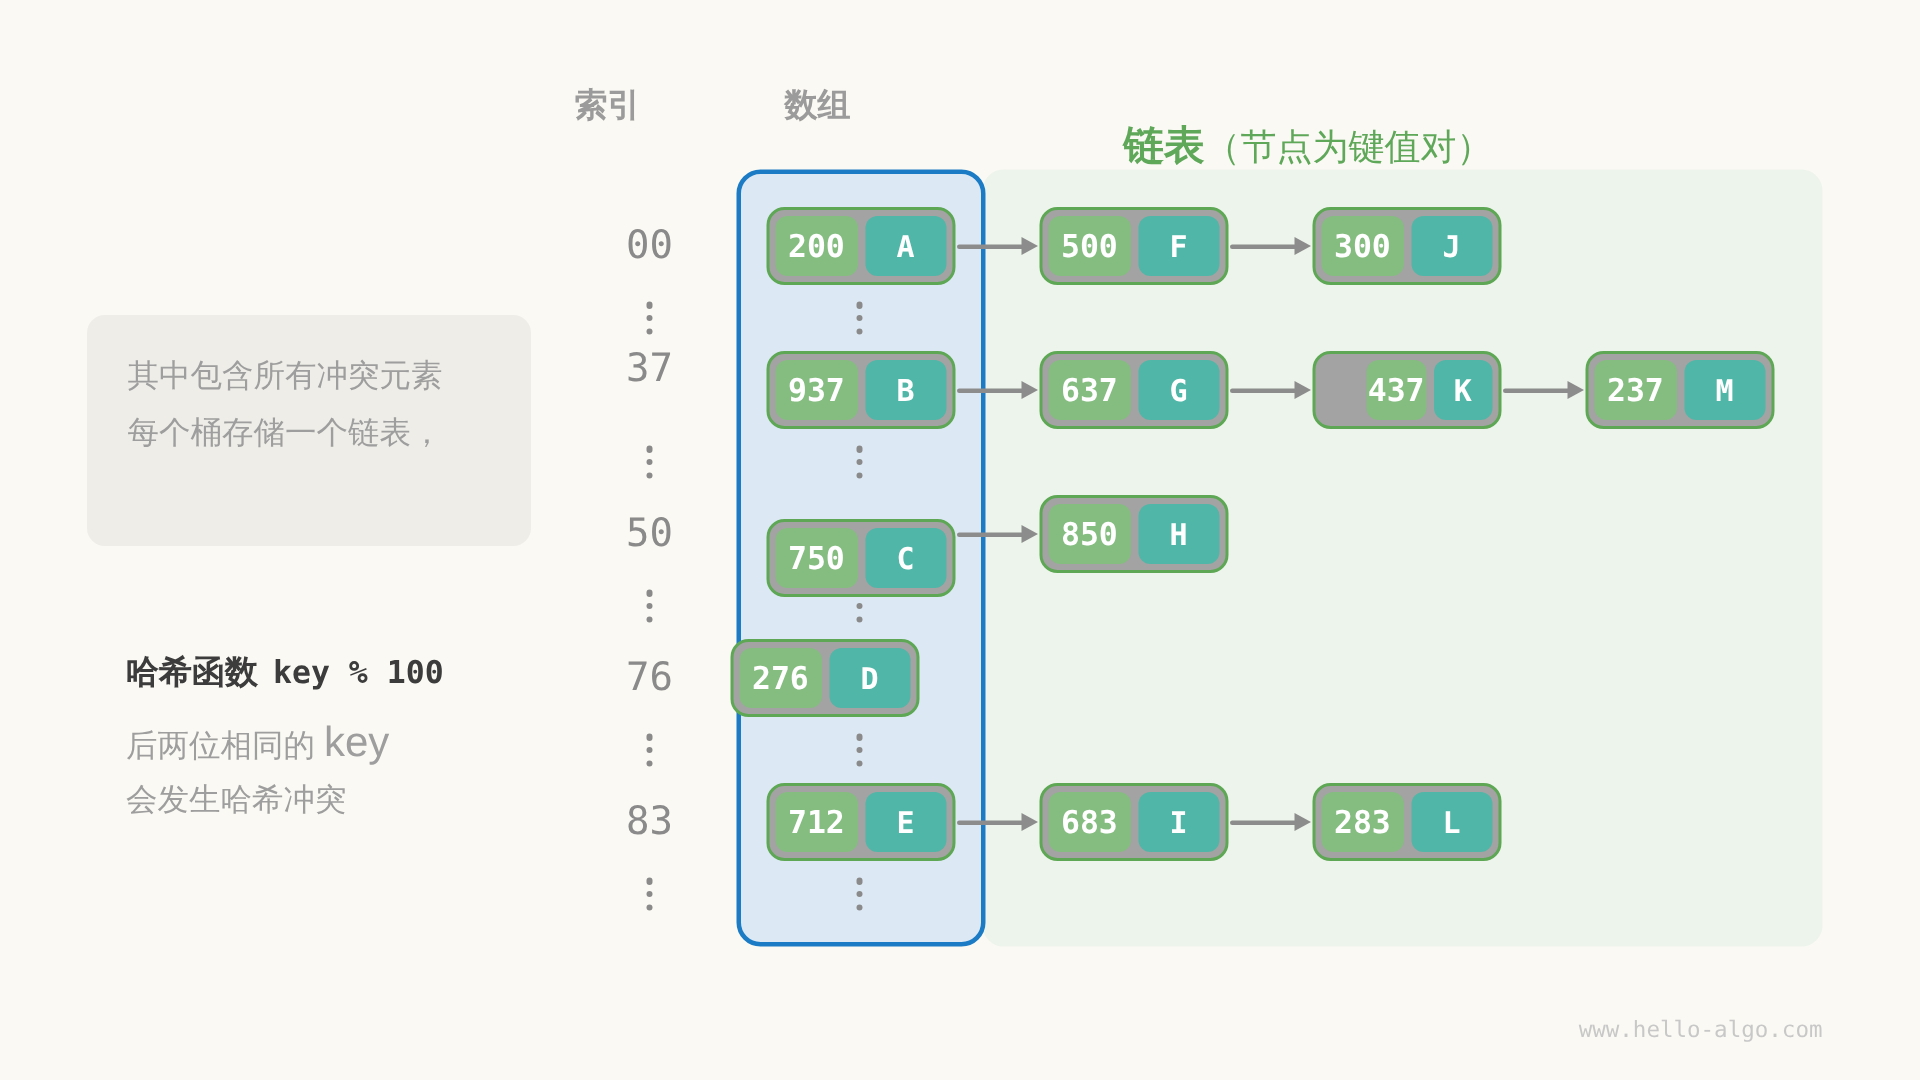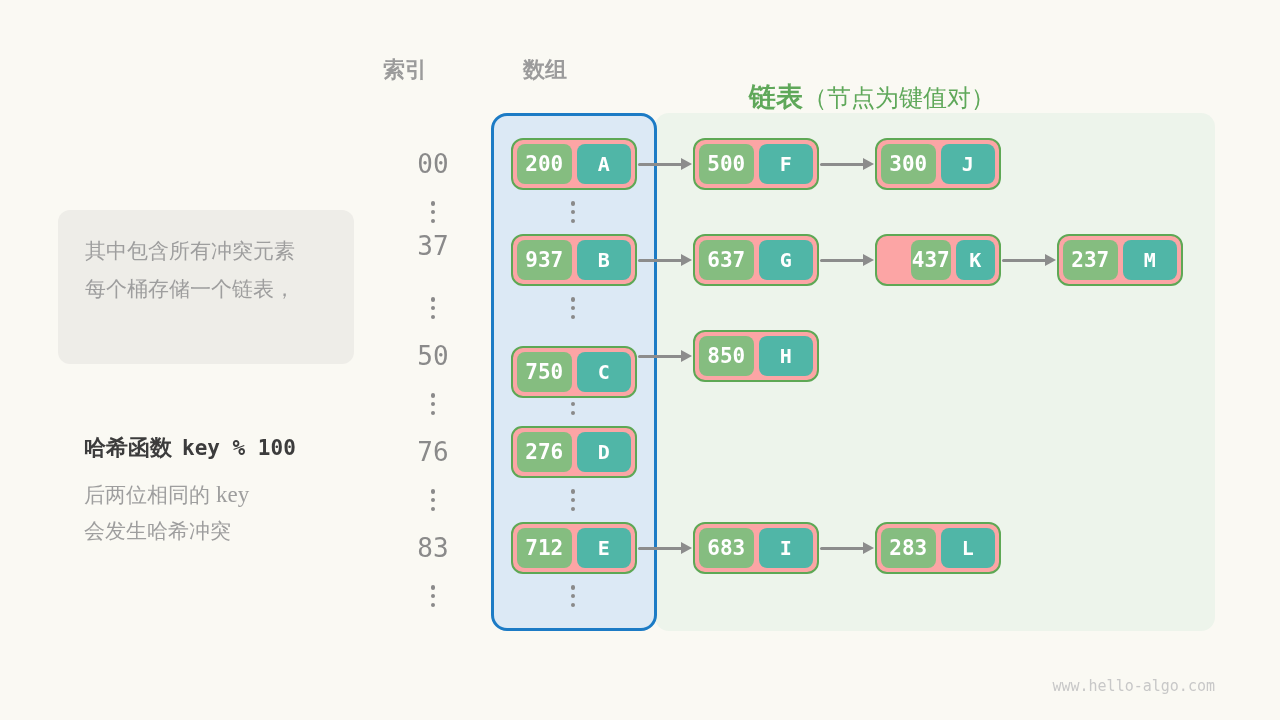--- a/index.html
+++ b/index.html
@@ -36,31 +36,31 @@
     left:58px; top:210px; width:296px; height:154px;
     background:#EEEDE8; border-radius:12px; padding:22px 27px; z-index:2;
   }
   .info-box .title { font-size:23px; font-weight:bold; color:#3C3C3C; margin-bottom:12px; }
   .info-box .line  { font-size:21px; color:#9E9E9E; line-height:38px; }
 
   .hash-note { left:84px; top:433px; width:310px; z-index:2; }
   .hash-note .title { font-size:22px; font-weight:bold; color:#3C3C3C; margin-bottom:14px; white-space:nowrap; }
   .hash-note .title .code { font-family:"DejaVu Sans Mono", monospace; font-size:21px; margin-left:10px; }
   .hash-note .line { font-size:21px; color:#9E9E9E; line-height:36px; white-space:nowrap; }
-  .hash-note .line .code { font-family:Liberation Serif, serif; font-size:23px; margin-left:6px;margin-top:39px; }
+  .hash-note .line .code { font-family:Liberation Sans, sans-serif; font-size:28px; margin-left:6px;margin-top:39px; }
 
   
   .index-label {
     position:absolute; width:100px; text-align:center;
     font-family:"DejaVu Sans Mono", monospace;
     font-size:26px; color:#8A8A8A; z-index:3; line-height:34px;
   }
   .node {
     position:absolute; width:126px; height:52px;
-    background:#fca5a5; border:2.5px solid #5EA855; border-radius:12px;
+    background:#a3a3a3; border:2.5px solid #5EA855; border-radius:12px;
     display:flex; gap:5px; padding:4px; z-index:4;
   }
   .node .cell {
     flex:1; border-radius:8px; color:#FFFFFF;
     font-family:"DejaVu Sans Mono", monospace; font-weight:bold;
     display:flex; align-items:center; justify-content:center;
   }
   .node .key { background:#85BD80; font-size:21px; }
   .node .val { background:#50B6A7; font-size:20px; }
 
@@ -186,21 +186,21 @@
       <i></i>
       <i></i>
       <i></i>
     </div>
     <div class="dots" style="left: 570.5px; top: 393px;">
       <i></i>
       <i></i>
       <i></i>
     </div>
     <div class="index-label" style="left: 383px; top: 435px;">76</div>
-    <div class="node" style="left: 511px; top: 426px; border-radius: 11px;">
+    <div class="node" style="left: 487px; top: 426px;">
       <div class="cell key">276</div>
       <div class="cell val">D</div>
     </div>
     <div class="dots" style="left: 430.5px; top: 489px;">
       <i></i>
       <i></i>
       <i></i>
     </div>
     <div class="dots" style="left: 570.5px; top: 489px;">
       <i></i>

